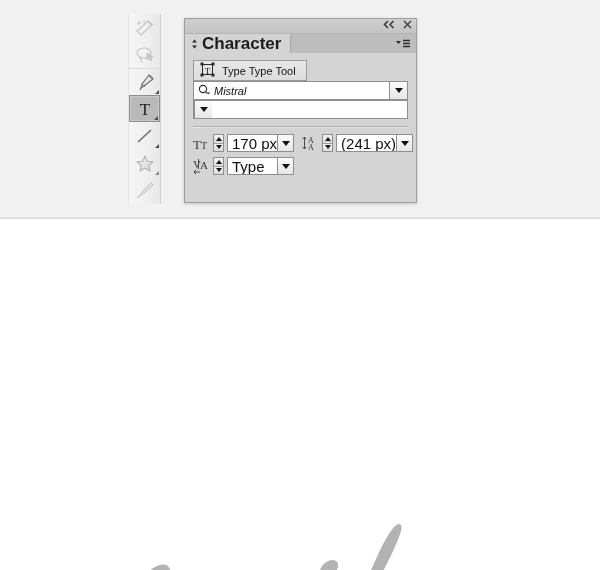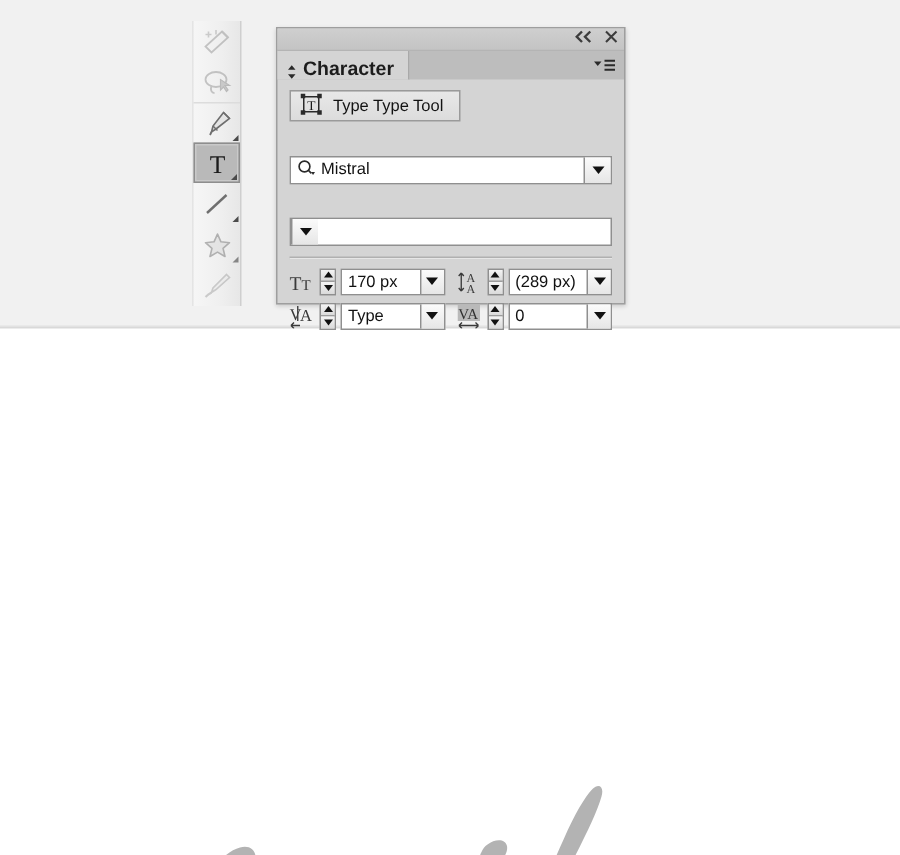--- a/index.html
+++ b/index.html
@@ -77,22 +77,22 @@
   .tb-btn{cursor:default;line-height:0;}
 
   .panel-tabrow{
     position:relative;height:19px;
     background:#bdbdbd;
     display:flex;align-items:stretch;
   }
   .tab{
     background:#d4d4d4;
     padding:0 9px 0 6px;
-    display:flex;align-items:flex-end;gap:4px;
-    font-size:13px;color:#1c1c1c;
+    display:flex;align-items:center;gap:4px;
+    font-size:17px;color:#1c1c1c;
     border-right:1px solid #a9a9a9;
     font-weight:bold;
   }
   .tab .dbl-arrow{line-height:0;}
   .tabrow-rest{
     flex:1;display:flex;align-items:center;justify-content:flex-end;
     padding-right:5px;
   }
   .panel-menu{line-height:0;}
 
@@ -105,21 +105,21 @@
     display:inline-flex;align-items:center;gap:7px;
     height:21px;padding:0 10px 0 6px;
     background:linear-gradient(to bottom,#e8e8e8,#dcdcdc);
     border:1px solid #9a9a9a;
     font-size:11px;color:#131313;
     box-sizing:border-box;
     cursor:default;
   }
 
   
-  .field-row{display:flex;align-items:flex-end;margin-top:22px;}
+  .field-row{display:flex;align-items:flex-end;margin-top:0;font-style:italic;}
   .combo{
     display:flex;height:19px;box-sizing:border-box;
     border:1px solid #8f8f8f;background:#ffffff;
     flex:1;min-width:0;
   }
   .combo .val{
     flex:1;display:flex;align-items:center;gap:3px;
     padding-left:4px;font-size:11px;color:#111;
     overflow:hidden;white-space:nowrap;
   }
@@ -159,21 +159,21 @@
   }
   .stepper .up{border-bottom:1px solid #9c9c9c;}
   .tri-up-s{width:0;height:0;border-left:3px solid transparent;border-right:3px solid transparent;border-bottom:4px solid #111;}
   .tri-dn-s{width:0;height:0;border-left:3px solid transparent;border-right:3px solid transparent;border-top:4px solid #111;}
   .mfield{
     flex:1;min-width:0;height:18px;box-sizing:border-box;
     display:flex;border:1px solid #8f8f8f;background:#fff;
   }
   .mfield .mv{
     flex:1;display:flex;align-items:center;padding-left:4px;
-    font-size:11px;color:#111;white-space:nowrap;overflow:hidden;
+    font-size:15px;color:#111;white-space:nowrap;overflow:hidden;
   }
   .mfield .marrow{
     width:15px;flex:none;border-left:1px solid #8f8f8f;
     background:linear-gradient(to bottom,#fbfbfb,#e6e6e6);
     display:flex;align-items:center;justify-content:center;
   }
 
   
   .artwork{
     position:absolute;left:118px;top:296px;width:370px;height:180px;
@@ -445,50 +445,27 @@
             </span>
             <span class="stepper">
               <span class="up">
                   <span class="tri-up-s"></span>
                 </span>
               <span class="dn">
                   <span class="tri-dn-s"></span>
                 </span>
             </span>
             <span class="mfield">
-              <span class="mv">(289 px)</span>
+              <span class="mv">(241 px)</span>
               <span class="marrow">
                   <span class="tri-down"></span>
                 </span>
             </span>
           </div>
 
-          <div class="mrow">
-            <span class="micon">
-              <svg width="17" height="16" viewBox="0 0 17 16">
-                <rect x="0" y="0" width="15" height="11" fill="#b9b9b9"></rect>
-                <text x="0.5" y="9.5" font-family="Liberation Serif, serif" font-size="10" fill="#2f2f2f">VA</text>
-                <path d="M1 14 L14 14 M1 14 L3 12 M1 14 L3 16 M14 14 L12 12 M14 14 L12 16" stroke="#3a3a3a" stroke-width=".9" fill="none"></path>
-              </svg>
-            </span>
-            <span class="stepper">
-              <span class="up">
-                  <span class="tri-up-s"></span>
-                </span>
-              <span class="dn">
-                  <span class="tri-dn-s"></span>
-                </span>
-            </span>
-            <span class="mfield">
-              <span class="mv">0</span>
-              <span class="marrow">
-                  <span class="tri-down"></span>
-                </span>
-            </span>
-          </div>
 
         </div>
 
       </div>
 
     </div>
   </div>
 
 </div>
 

